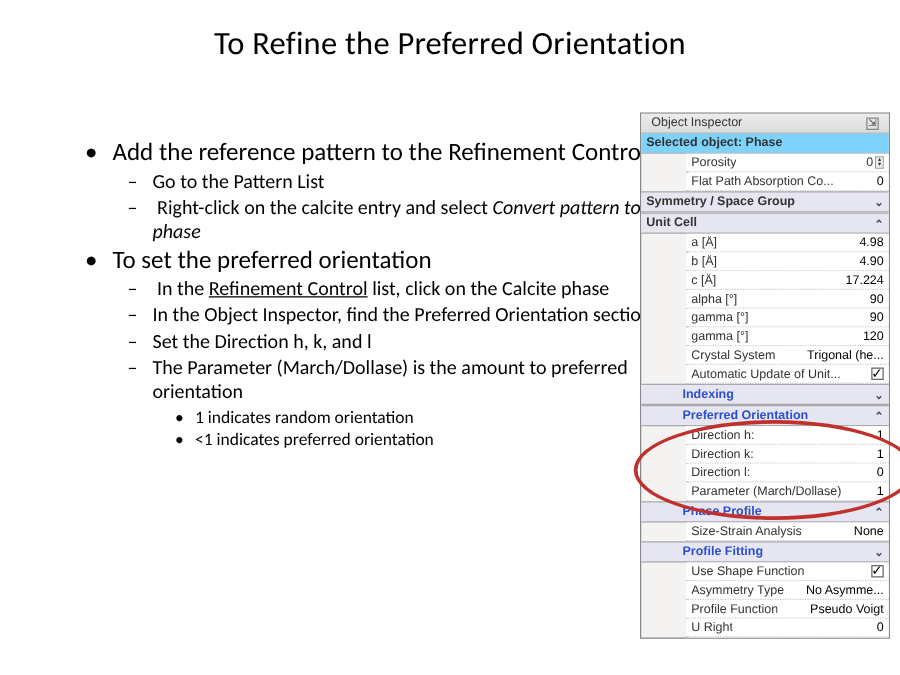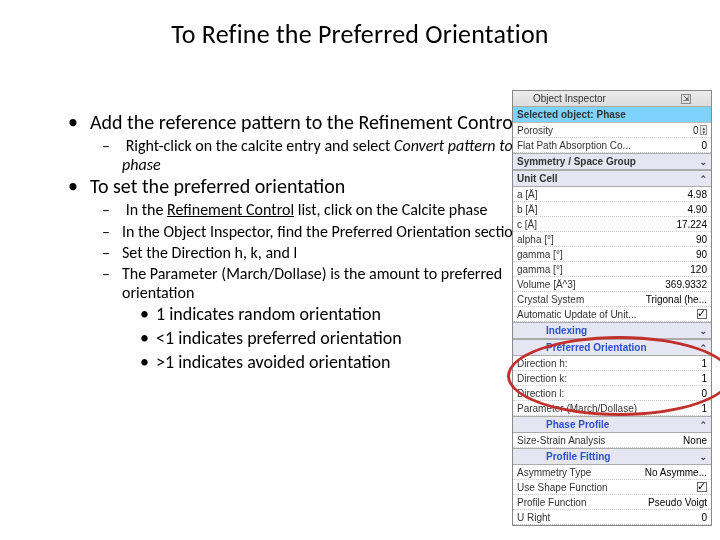--- a/index.html
+++ b/index.html
@@ -15,46 +15,47 @@
   }
   .content {
     padding: 10px 0 0 42px; width: 500px;
     font-size: 17px; line-height: 1.2; position: absolute; left: 26px; top: 100px;
   }
   .content ul { list-style: none; }
   .lvl1 { font-size: 20px; padding-left: 0; margin-bottom: 2px; }
   .lvl1::before { content: "•"; display: inline-block; width: 22px; }
   .lvl2 { font-size: 16px; padding-left: 34px; margin-top: 2px; }
   .lvl2::before { content: "–"; display: inline-block; width: 20px; }
-  .lvl3 { font-size: 18px; padding-left: 72px; margin-top: 2px; }
+  .lvl3 { font-size: 14px; padding-left: 72px; margin-top: 2px; }
   .lvl3::before { content: "•"; display: inline-block; width: 16px; }
   .ital { font-style: italic; }
   .uline { text-decoration: underline; }
   .lvl2.multi { text-indent: -20px; padding-left: 54px; }
   .lvl2.multi::before { text-indent: 0; }
 
   
   .panel {
     position: absolute; right: 8px; top: 90px;
     width: 200px; font-family: Tahoma, Arial, sans-serif;
     font-size: 10px; color: #333;
     border: 1px solid #888; background: #f4f3f2;
     filter: blur(0.4px);
   }
   .panel .bar {
     background: linear-gradient(#ececec,#dcdcdc);
-    border-bottom: 1px solid #aaa; padding: 2px 20px; display: flex;
+    border-bottom: 1px solid #aaa; padding: 2px 8px; display: flex;
     justify-content: space-between; align-items: center;
   }
   .panel .bar .x { width: 10px; height: 10px; border: 1px solid #888; font-size: 8px; text-align: center; line-height: 8px; }
   .panel .sel { background: #7dd3fc; padding: 2px 4px; border-bottom: 1px solid #bbb; font-weight: bold; }
   .panel .row {
     display: flex; justify-content: space-between; align-items: center;
     padding: 1px 4px; border-bottom: 1px dotted #ccc; background: #fff;
     height: 15px;
+    margin-left: 36px;
   }
   .panel .row .k { white-space: nowrap; overflow: hidden; text-overflow: clip; max-width: 120px; }
   .panel .row .v { color: #000; }
   .panel .sec {
     background: #e6e6f2; font-weight: bold; padding: 2px 4px;
     border-top: 1px solid #aaa; border-bottom: 1px solid #aaa;
     display: flex; justify-content: space-between; align-items: center;
   }
   .panel .sec.blue { color: #2a4fd0; padding-left: 33px; }
   .panel .chev { font-size: 9px; color: #446; }
@@ -71,33 +72,33 @@
 </style>
 </head>
 <body>
 
 <div class="slide">
   <h1 class="title">To Refine the Preferred Orientation</h1>
 
   <div class="content">
     <ul>
       <li class="lvl1">Add the reference pattern to the Refinement Control</li>
+      <li class="lvl2">Go to the Pattern List</li>
       <li class="lvl2 multi">
         <span>Right-click on the calcite entry and select </span><span class="ital">Convert pattern to phase</span>
       </li>
       <li class="lvl1">To set the preferred orientation</li>
       <li class="lvl2 multi">
         <span>In the </span><span class="uline">Refinement Control</span><span> list, click on the Calcite phase</span>
       </li>
       <li class="lvl2 multi">In the Object Inspector, find the Preferred Orientation section</li>
       <li class="lvl2">Set the Direction h, k, and l</li>
       <li class="lvl2 multi">The Parameter (March/Dollase) is the amount to preferred orientation</li>
       <li class="lvl3">1 indicates random orientation</li>
       <li class="lvl3">&lt;1 indicates preferred orientation</li>
-      <li class="lvl3">&gt;1 indicates avoided orientation</li>
     </ul>
   </div>
 
   <div class="panel">
     <div class="bar">
       <span>Object Inspector</span>
       <span class="x">⇲</span>
     </div>
     <div class="sel">Selected object: Phase</div>
 
@@ -142,24 +143,20 @@
       </div>
     <div class="row">
         <span class="k">gamma [°]</span>
         <span class="v">90</span>
       </div>
     <div class="row">
         <span class="k">gamma [°]</span>
         <span class="v">120</span>
       </div>
     <div class="row">
-        <span class="k">Volume [Å^3]</span>
-        <span class="v">369.9332</span>
-      </div>
-    <div class="row">
         <span class="k">Crystal System</span>
         <span class="v">Trigonal (he...</span>
       </div>
     <div class="row">
         <span class="k">Automatic Update of Unit...</span>
         <span class="chk on"></span>
       </div>
 
     <div class="sec blue">
       <span>Indexing</span>
@@ -193,28 +190,28 @@
     <div class="row">
         <span class="k">Size-Strain Analysis</span>
         <span class="v">None</span>
       </div>
 
     <div class="sec blue">
       <span>Profile Fitting</span>
       <span class="chev">⌄</span>
     </div>
     <div class="row">
+        <span class="k">Use Shape Function</span>
+        <span class="chk on"></span>
+      </div>
+    <div class="row">
         <span class="k">Asymmetry Type</span>
         <span class="v">No Asymme...</span>
       </div>
     <div class="row">
-        <span class="k">Use Shape Function</span>
-        <span class="chk on"></span>
-      </div>
-    <div class="row">
         <span class="k">Profile Function</span>
         <span class="v">Pseudo Voigt</span>
       </div>
     <div class="row">
         <span class="k">U Right</span>
         <span class="v">0</span>
       </div>
   </div>
 
   <div class="ellipse"></div>

